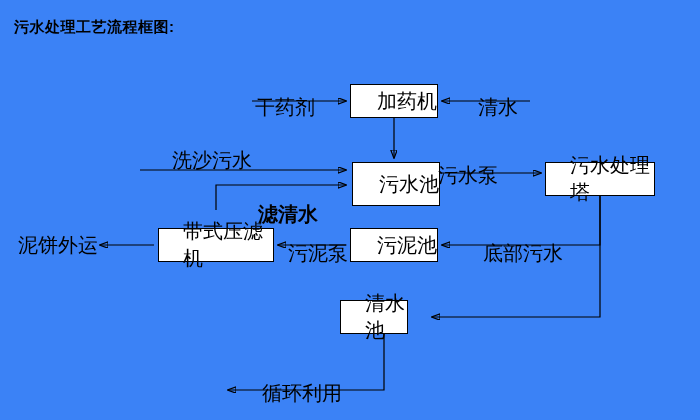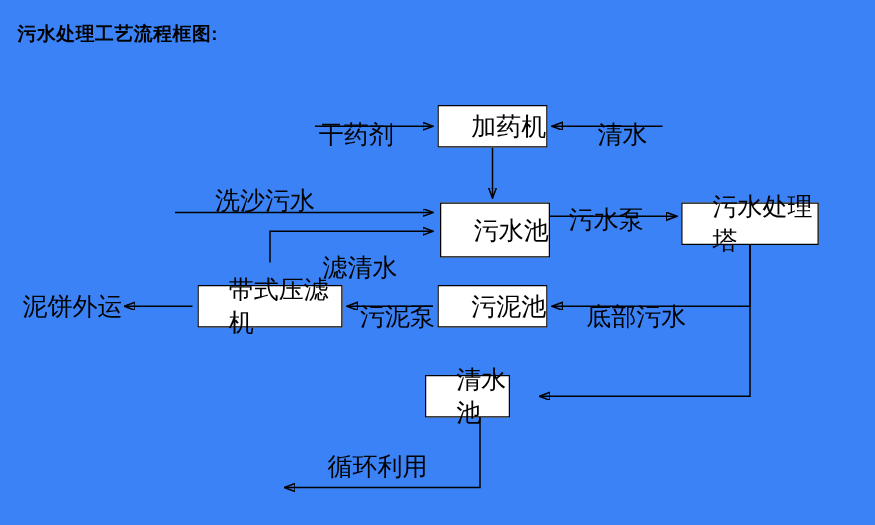--- a/index.html
+++ b/index.html
@@ -114,20 +114,20 @@
     <span>污泥池</span>
   </div>
 
   <div class="box" style="left:340px; top:300px; width:68px; height:34px;">
     <span>清水池</span>
   </div>
 
   <div class="label" style="left:255px; top:82px;">干药剂</div>
   <div class="label" style="left:478px; top:82px;font-family:Liberation Mono, monospace;">清水</div>
   <div class="label" style="left:172px; top:135px;">洗沙污水</div>
-  <div class="label" style="left:455px; top:150px;text-align:right;">污水泵</div>
-  <div class="label" style="left:258px; top:189px;">滤清水</div>
+  <div class="label" style="left:438px; top:150px;text-align:right;">污水泵</div>
+  <div class="label" style="left:258px; top:189px;font-weight:bold;">滤清水</div>
   <div class="label" style="left:18px; top:220px;">泥饼外运</div>
   <div class="label" style="left:288px; top:228px;font-family:Liberation Mono, monospace;">污泥泵</div>
-  <div class="label" style="left:469px; top:228px;text-align:right;">底部污水</div>
-  <div class="label" style="left:262px; top:348px;text-align:center;">循环利用</div>
+  <div class="label" style="left:483px; top:228px;text-align:right;">底部污水</div>
+  <div class="label" style="left:262px; top:368px;text-align:center;">循环利用</div>
 
 </div>
 
 </body></html>

